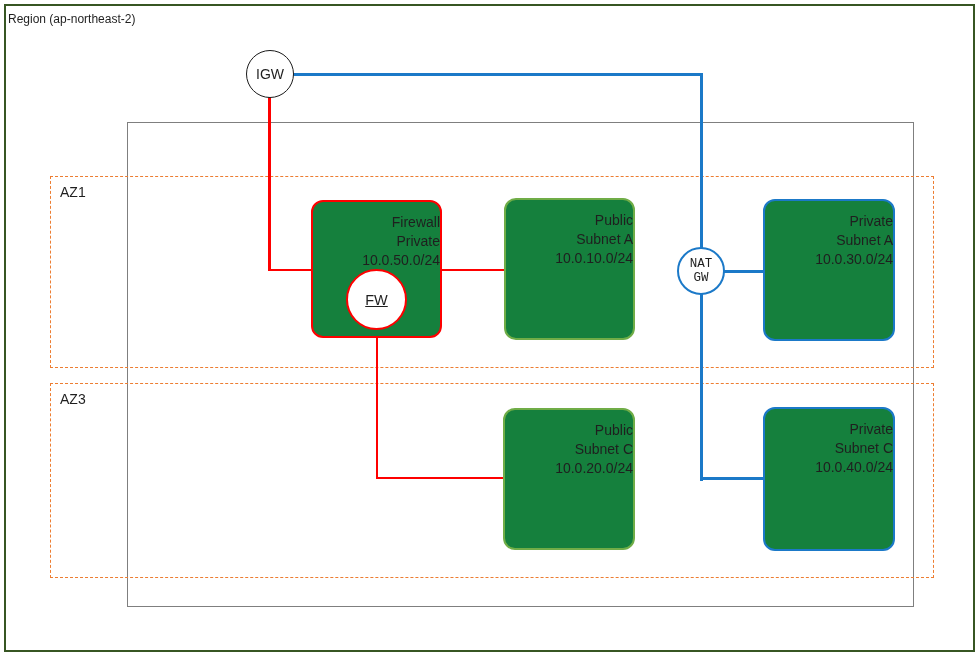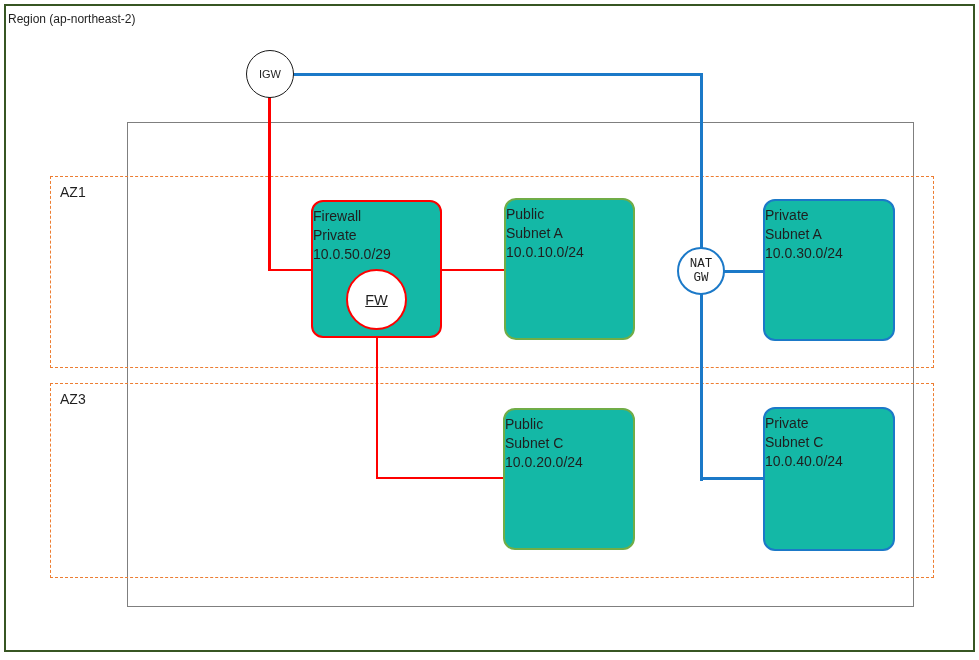--- a/index.html
+++ b/index.html
@@ -19,34 +19,34 @@
   .az3-box { left:50px; top:383px; width:882px; height:193px; }
   .az-label { font-size:14px; }
   .az1-label { left:60px; top:184px; }
   .az3-label { left:60px; top:391px; }
   
   .line { position:absolute; }
   .line.red  { background:var(--red); }
   .line.blue { background:var(--blue); }
   
   .subnet {
-    position:absolute; background:#14b8a6; border-radius:12px; text-align:left;
-    font-size:14px; line-height:19px; padding-top:5px; box-sizing:border-box;
+    position:absolute; background:#15803d; border-radius:12px; text-align:right;
+    font-size:14px; line-height:19px; padding-top:11px; box-sizing:border-box;
   }
   .subnet.red   { border:2.4px solid var(--red); }
   .subnet.green { border:2.2px solid var(--green); }
   .subnet.blue  { border:2.4px solid var(--blue); }
   .subnet span { display:block; }
   
   .circle {
     position:absolute; background:#fff; border-radius:50%;
     display:flex; flex-direction:column; align-items:center; justify-content:center;
     text-align:center; box-sizing:border-box;
   }
-  .igw-circle { left:246px; top:50px; width:48px; height:48px; border:1.6px solid #1a1a1a; font-size:11px; }
+  .igw-circle { left:246px; top:50px; width:48px; height:48px; border:1.6px solid #1a1a1a; font-size:14px; }
   .nat-circle { left:677px; top:247px; width:48px; height:48px; border:2.4px solid var(--blue); font-size:12.5px; line-height:14px;font-family:Liberation Mono, monospace; }
   .fw-circle  { left:346px; top:269px; width:61px; height:61px; border:2.2px solid var(--red); font-size:14.5px;text-decoration:underline; }
 </style>
 </head>
 <body>
 
 <div id="canvas">
 
   <div class="abs region-box"></div>
   <div class="abs region-label">Region (ap-northeast-2)</div>
@@ -65,21 +65,21 @@
   <div class="line red" style="left:375.5px; top:476.8px; width:129px; height:2.5px;"></div>
 
   <div class="line blue" style="left:292px;   top:72.5px;  width:410px; height:3px;"></div>
   <div class="line blue" style="left:699.5px; top:72.5px;  width:3px;   height:408px;"></div>
   <div class="line blue" style="left:723px;   top:269.5px; width:41px;  height:3px;"></div>
   <div class="line blue" style="left:699.5px; top:477px;  width:65px;  height:3px;"></div>
 
   <div class="subnet red" style="left:311px; top:200px; width:131px; height:138px;">
     <span>Firewall</span>
     <span>Private</span>
-    <span>10.0.50.0/29</span>
+    <span>10.0.50.0/24</span>
   </div>
 
   <div class="subnet green" style="left:504px; top:198px; width:131px; height:142px;">
     <span>Public</span>
     <span>Subnet A</span>
     <span>10.0.10.0/24</span>
   </div>
 
   <div class="subnet blue" style="left:763px; top:199px; width:132px; height:142px;">
     <span>Private</span>

